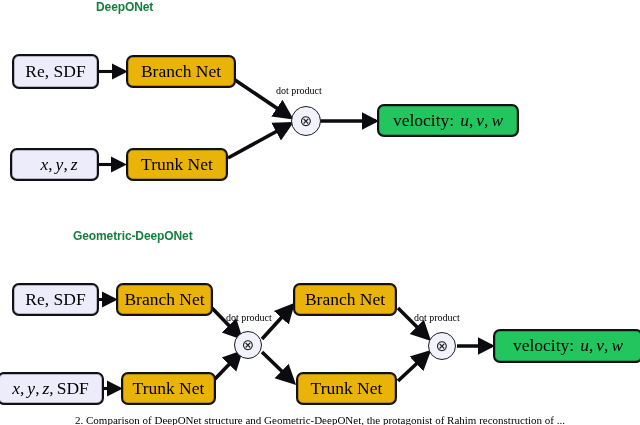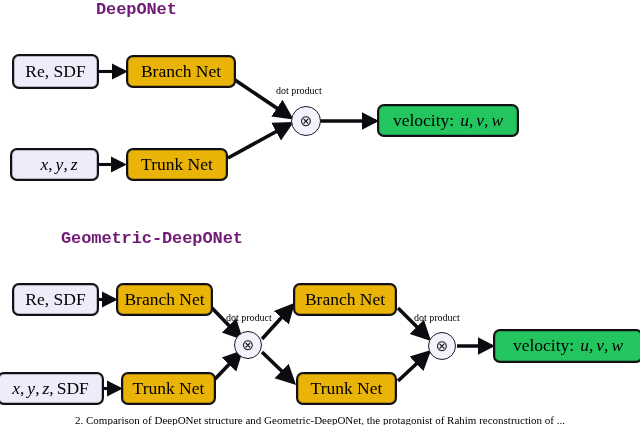--- a/index.html
+++ b/index.html
@@ -16,29 +16,29 @@
     color: #000000;
   }
   #canvas {
     position: absolute;
     left: 0; top: 0;
     width: 640px;
     height: 425px;
   }
   .diagram-title {
     position: absolute;
-    font-family: Liberation Mono, monospace;
+    font-family: Liberation Sans, sans-serif;
     font-weight: bold;
-    font-size: 17px;
+    font-size: 12px;
     letter-spacing: -0.1px;
     white-space: nowrap;
-    color: #701a75;
+    color: #15803d;
   }
   #title-top  { left: 96px;  top: 0px; }
-  #title-bot  { left: 61px;  top: 229px; }
+  #title-bot  { left: 73px;  top: 229px; }
 
   
   .node {
     position: absolute;
     box-sizing: border-box;
     border: 2.1px solid #111114;
     border-radius: 7px;
     display: flex;
     align-items: center;
     justify-content: center;

